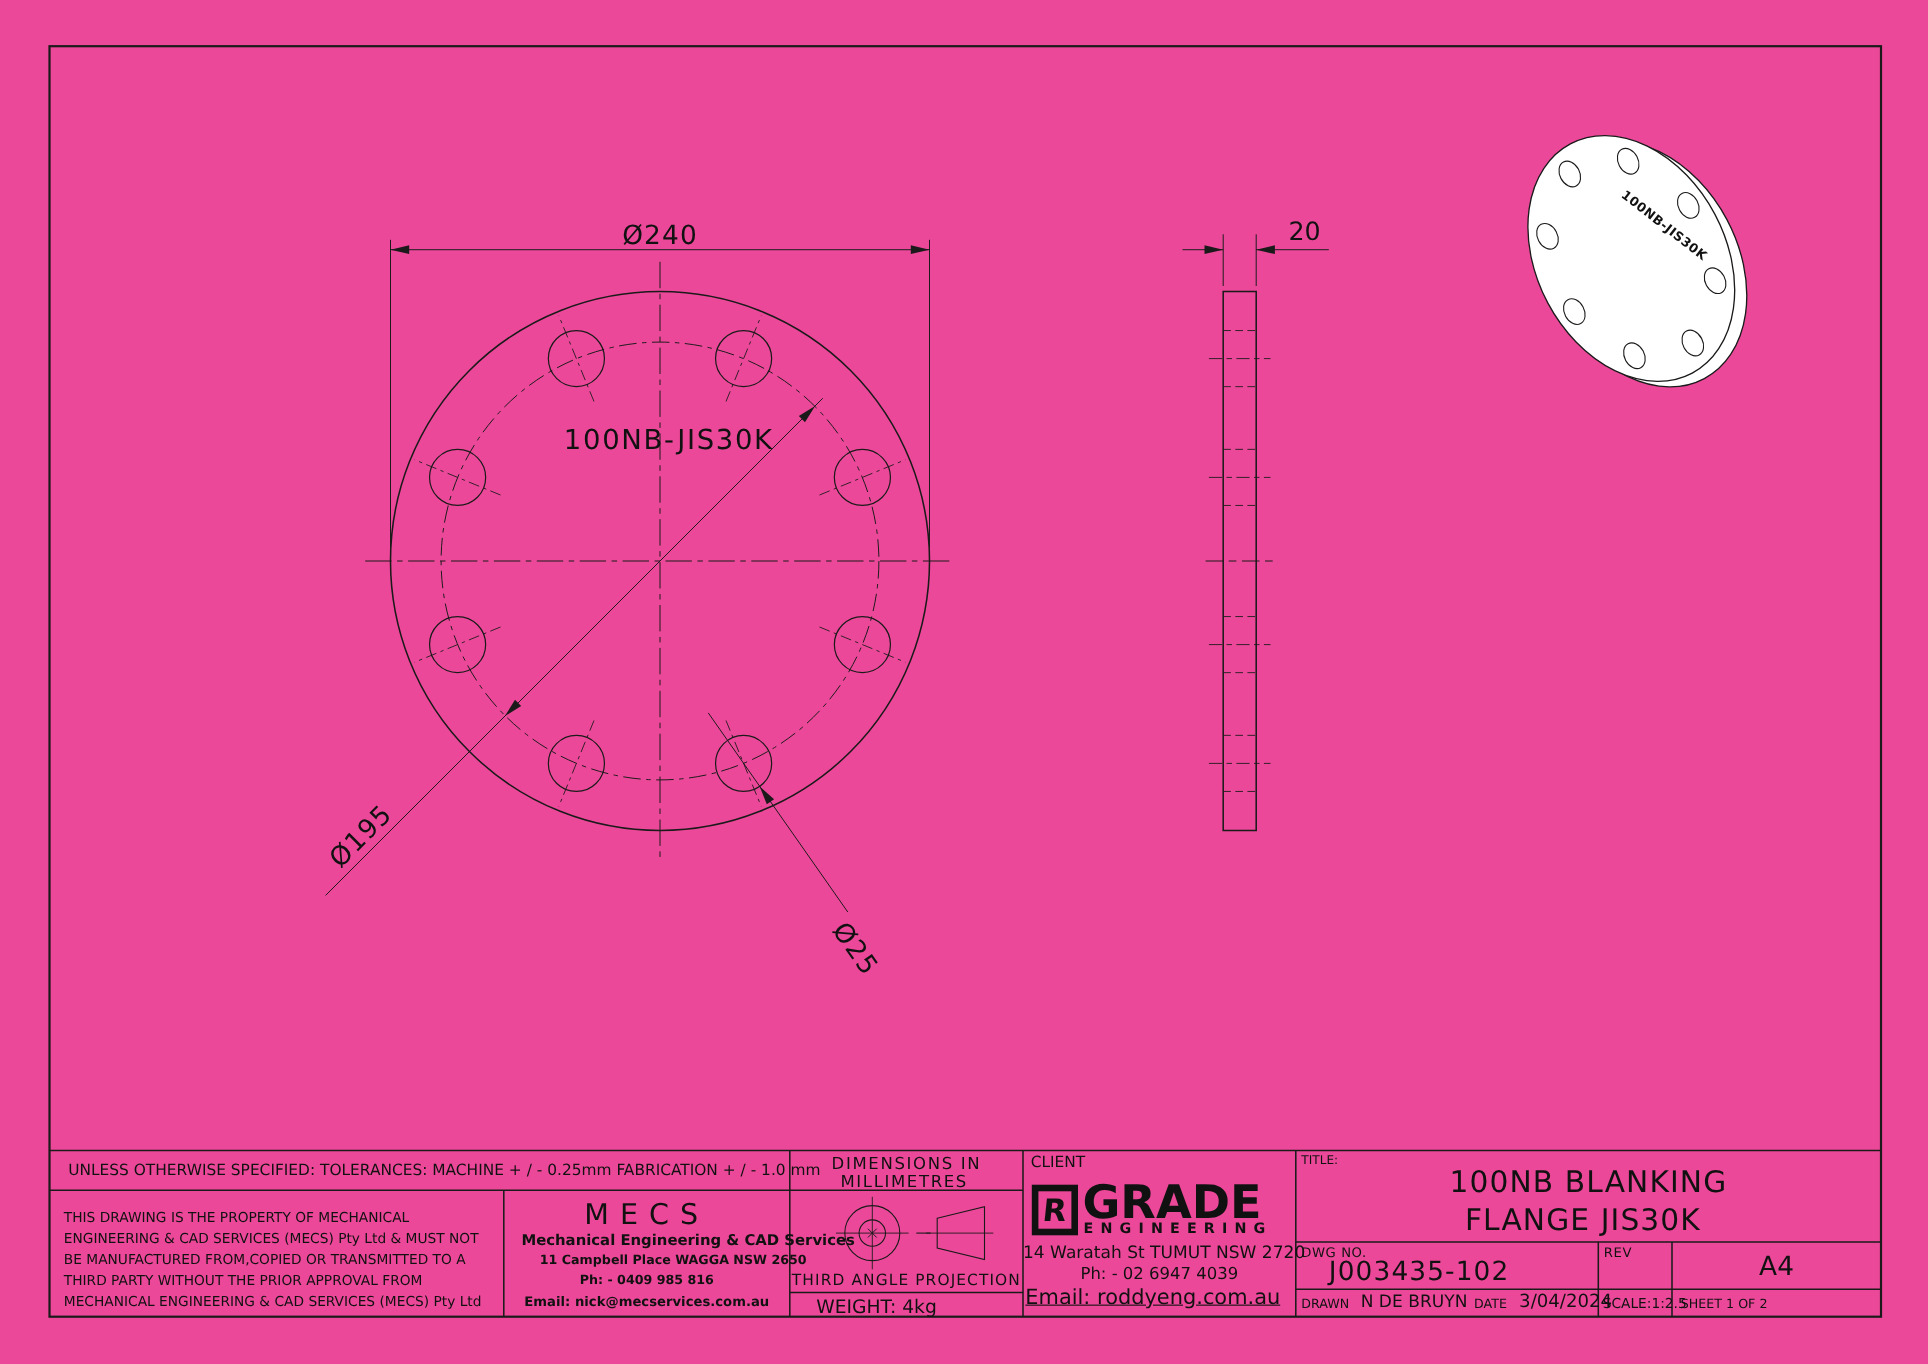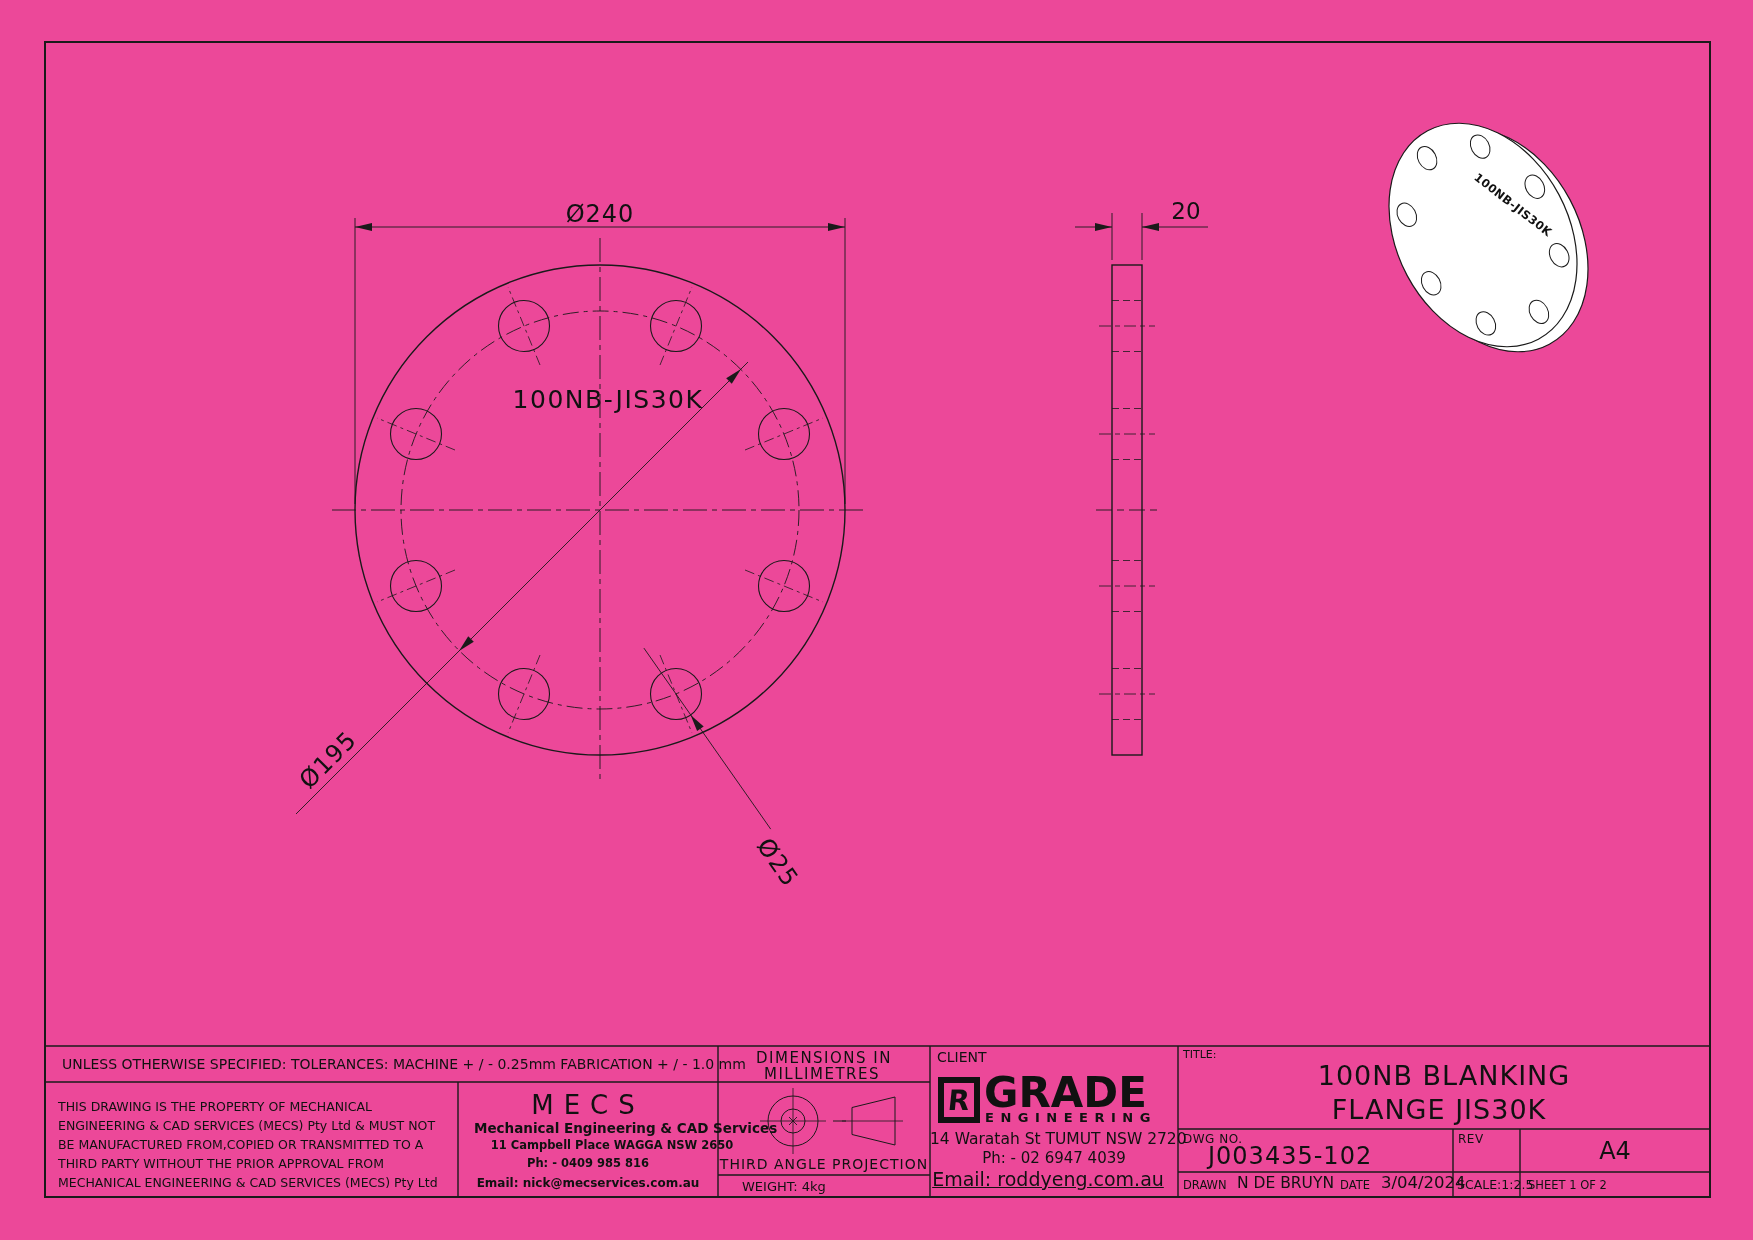--- a/index.html
+++ b/index.html
@@ -177,21 +177,21 @@
   <div class="t ctr" style="left:474px;top:1120px;width:260px;font-size:13.5px;font-weight:700;">Mechanical Engineering &amp; CAD Services</div>
   <div class="t ctr" style="left:458px;top:1138px;width:308px;font-size:11.5px;font-weight:600;">11 Campbell Place WAGGA NSW 2650</div>
   <div class="t ctr" style="left:458px;top:1156px;width:260px;font-size:11.5px;font-weight:600;">Ph: - 0409 985 816</div>
   <div class="t ctr" style="left:458px;top:1176px;width:260px;font-size:12px;font-weight:600;">Email: nick@mecservices.com.au</div>
 </div>
 
 <div>
   <div class="t ctr" style="left:718px;top:1049px;width:212px;font-size:15px;letter-spacing:1.5px;">DIMENSIONS IN</div>
   <div class="t ctr" style="left:718px;top:1065px;width:208px;font-size:15px;letter-spacing:1.5px;">MILLIMETRES</div>
   <div class="t ctr" style="left:718px;top:1156px;width:212px;font-size:14px;letter-spacing:1px;">THIRD ANGLE PROJECTION</div>
-  <div class="t" style="left:742px;top:1179px;font-size:13px;">WEIGHT: 4kg</div>
+  <div class="t" style="left:742px;top:1179px;font-size:17px;">WEIGHT: 4kg</div>
 </div>
 
 <div>
   <div class="t" style="left:937px;top:1049px;font-size:14px;">CLIENT</div>
   <div class="rbox">
     <span>R</span>
   </div>
   <div class="t" style="left:984px;top:1068px;font-size:42px;font-weight:900;letter-spacing:0;">GRADE</div>
   <div class="t" style="left:985px;top:1110px;font-size:13px;font-weight:700;letter-spacing:6.5px;">ENGINEERING</div>
   <div class="t ctr" style="left:930px;top:1130px;width:248px;font-size:15.5px;">14 Waratah St TUMUT NSW 2720</div>

